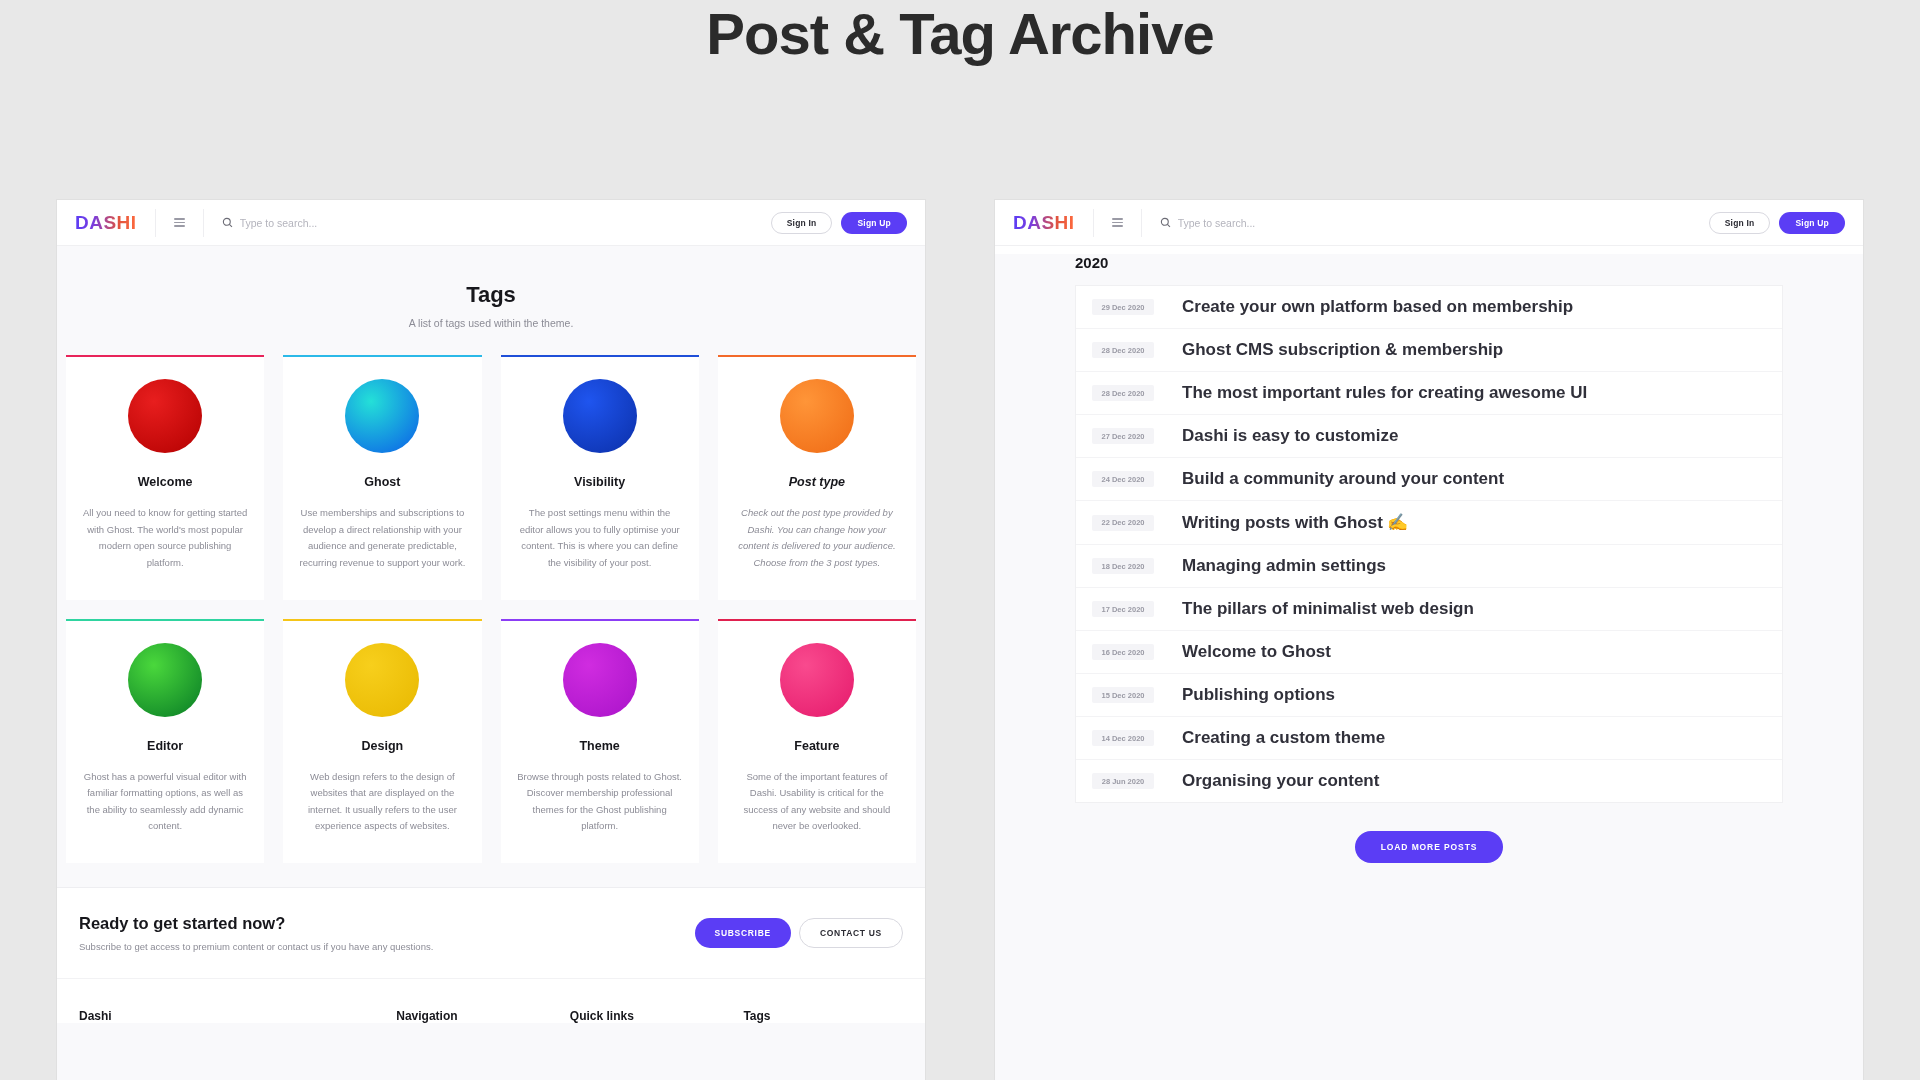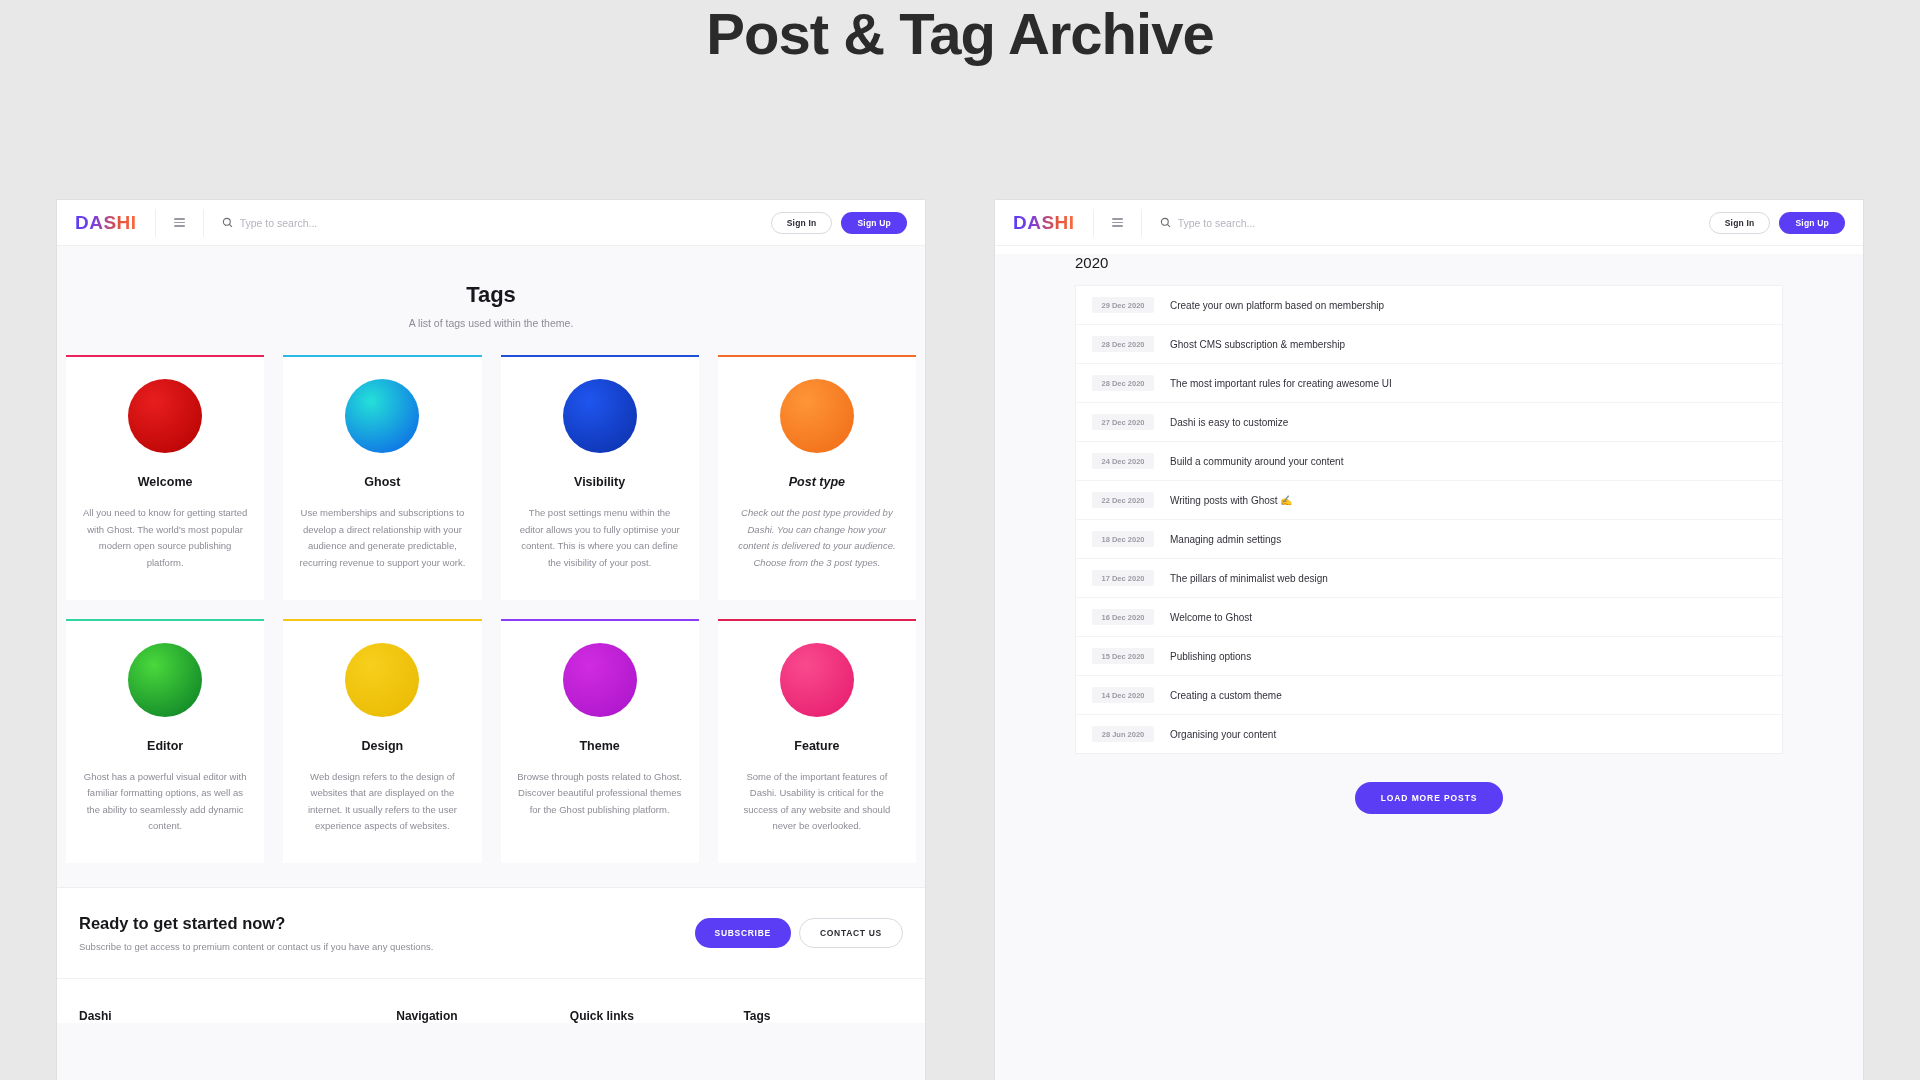--- a/index.html
+++ b/index.html
@@ -140,39 +140,39 @@
   .footer {
     background:#fff; padding: 30px 22px 0;
     display:grid; grid-template-columns: 1.9fr 1fr 1fr 1fr;
     gap: 14px;
     border-top:1px solid #f2f2f4;
   }
   .foot-h { font-size:12px; font-weight:700; color:#17171c; }
 
   
   .archive-wrap { padding: 0 22px; }
-  .archive-year { font-size:15px; font-weight:400; color:#17171c; margin: 8px 0 14px 58px; }
+  .archive-year { font-size:15px; font-weight:700; color:#17171c; margin: 8px 0 14px 58px; }
   .archive-list {
     background:#fff;
     margin: 0 58px;
     border:1px solid #f0f0f2;
   }
   .archive-row {
     display:flex; align-items:center;
     padding: 11px 16px;
     border-bottom:1px solid #f3f3f5;
     cursor:pointer;
   }
   .archive-row:last-child { border-bottom:none; }
   .archive-date {
     font-size:7.5px; color:#9a9aa5; font-weight:600;
     background:#f4f4f7; padding:3.5px 7px; border-radius:2px;
     white-space:nowrap; min-width:62px; text-align:center;
   }
-  .archive-title { font-size:10px; color:#30303a; margin-left:16px; font-weight:400; }
+  .archive-title { font-size:17px; color:#30303a; margin-left:28px; font-weight:700; }
   .load-more-wrap { text-align:center; padding: 28px 0 40px; }
   .btn-load {
     border:none; border-radius:22px; background:#5b3df5; color:#fff;
     font-size:8.5px; font-weight:700; letter-spacing:0.9px;
     padding:11px 26px; cursor:pointer;
     font-family:"Liberation Sans", sans-serif;
   }
 </style>
 </head>
 <body>
@@ -238,21 +238,21 @@
             <div class="tag-desc">Ghost has a powerful visual editor with familiar formatting options, as well as the ability to seamlessly add dynamic content.</div>
           </div>
           <div class="tag-card" style="border-top-color: rgb(245, 197, 24);">
             <div class="tag-img" style="background:radial-gradient(circle at 35% 30%, #f7cf1c, #e8b800);"></div>
             <div class="tag-name">Design</div>
             <div class="tag-desc">Web design refers to the design of websites that are displayed on the internet. It usually refers to the user experience aspects of websites.</div>
           </div>
           <div class="tag-card" style="border-top-color: rgb(139, 61, 245);">
             <div class="tag-img" style="background:radial-gradient(circle at 35% 30%, #d02ce0, #a913c9);"></div>
             <div class="tag-name">Theme</div>
-            <div class="tag-desc">Browse through posts related to Ghost. Discover beautiful professional themes for the Ghost publishing platform.</div>
+            <div class="tag-desc">Browse through posts related to Ghost. Discover membership professional themes for the Ghost publishing platform.</div>
           </div>
           <div class="tag-card" style="border-top-color: rgb(224, 33, 79);">
             <div class="tag-img" style="background:radial-gradient(circle at 35% 30%, #f94a8e, #e5196b);"></div>
             <div class="tag-name">Feature</div>
             <div class="tag-desc">Some of the important features of Dashi. Usability is critical for the success of any website and should never be overlooked.</div>
           </div>
         </div>
 
       <div class="cta">
         <div>

